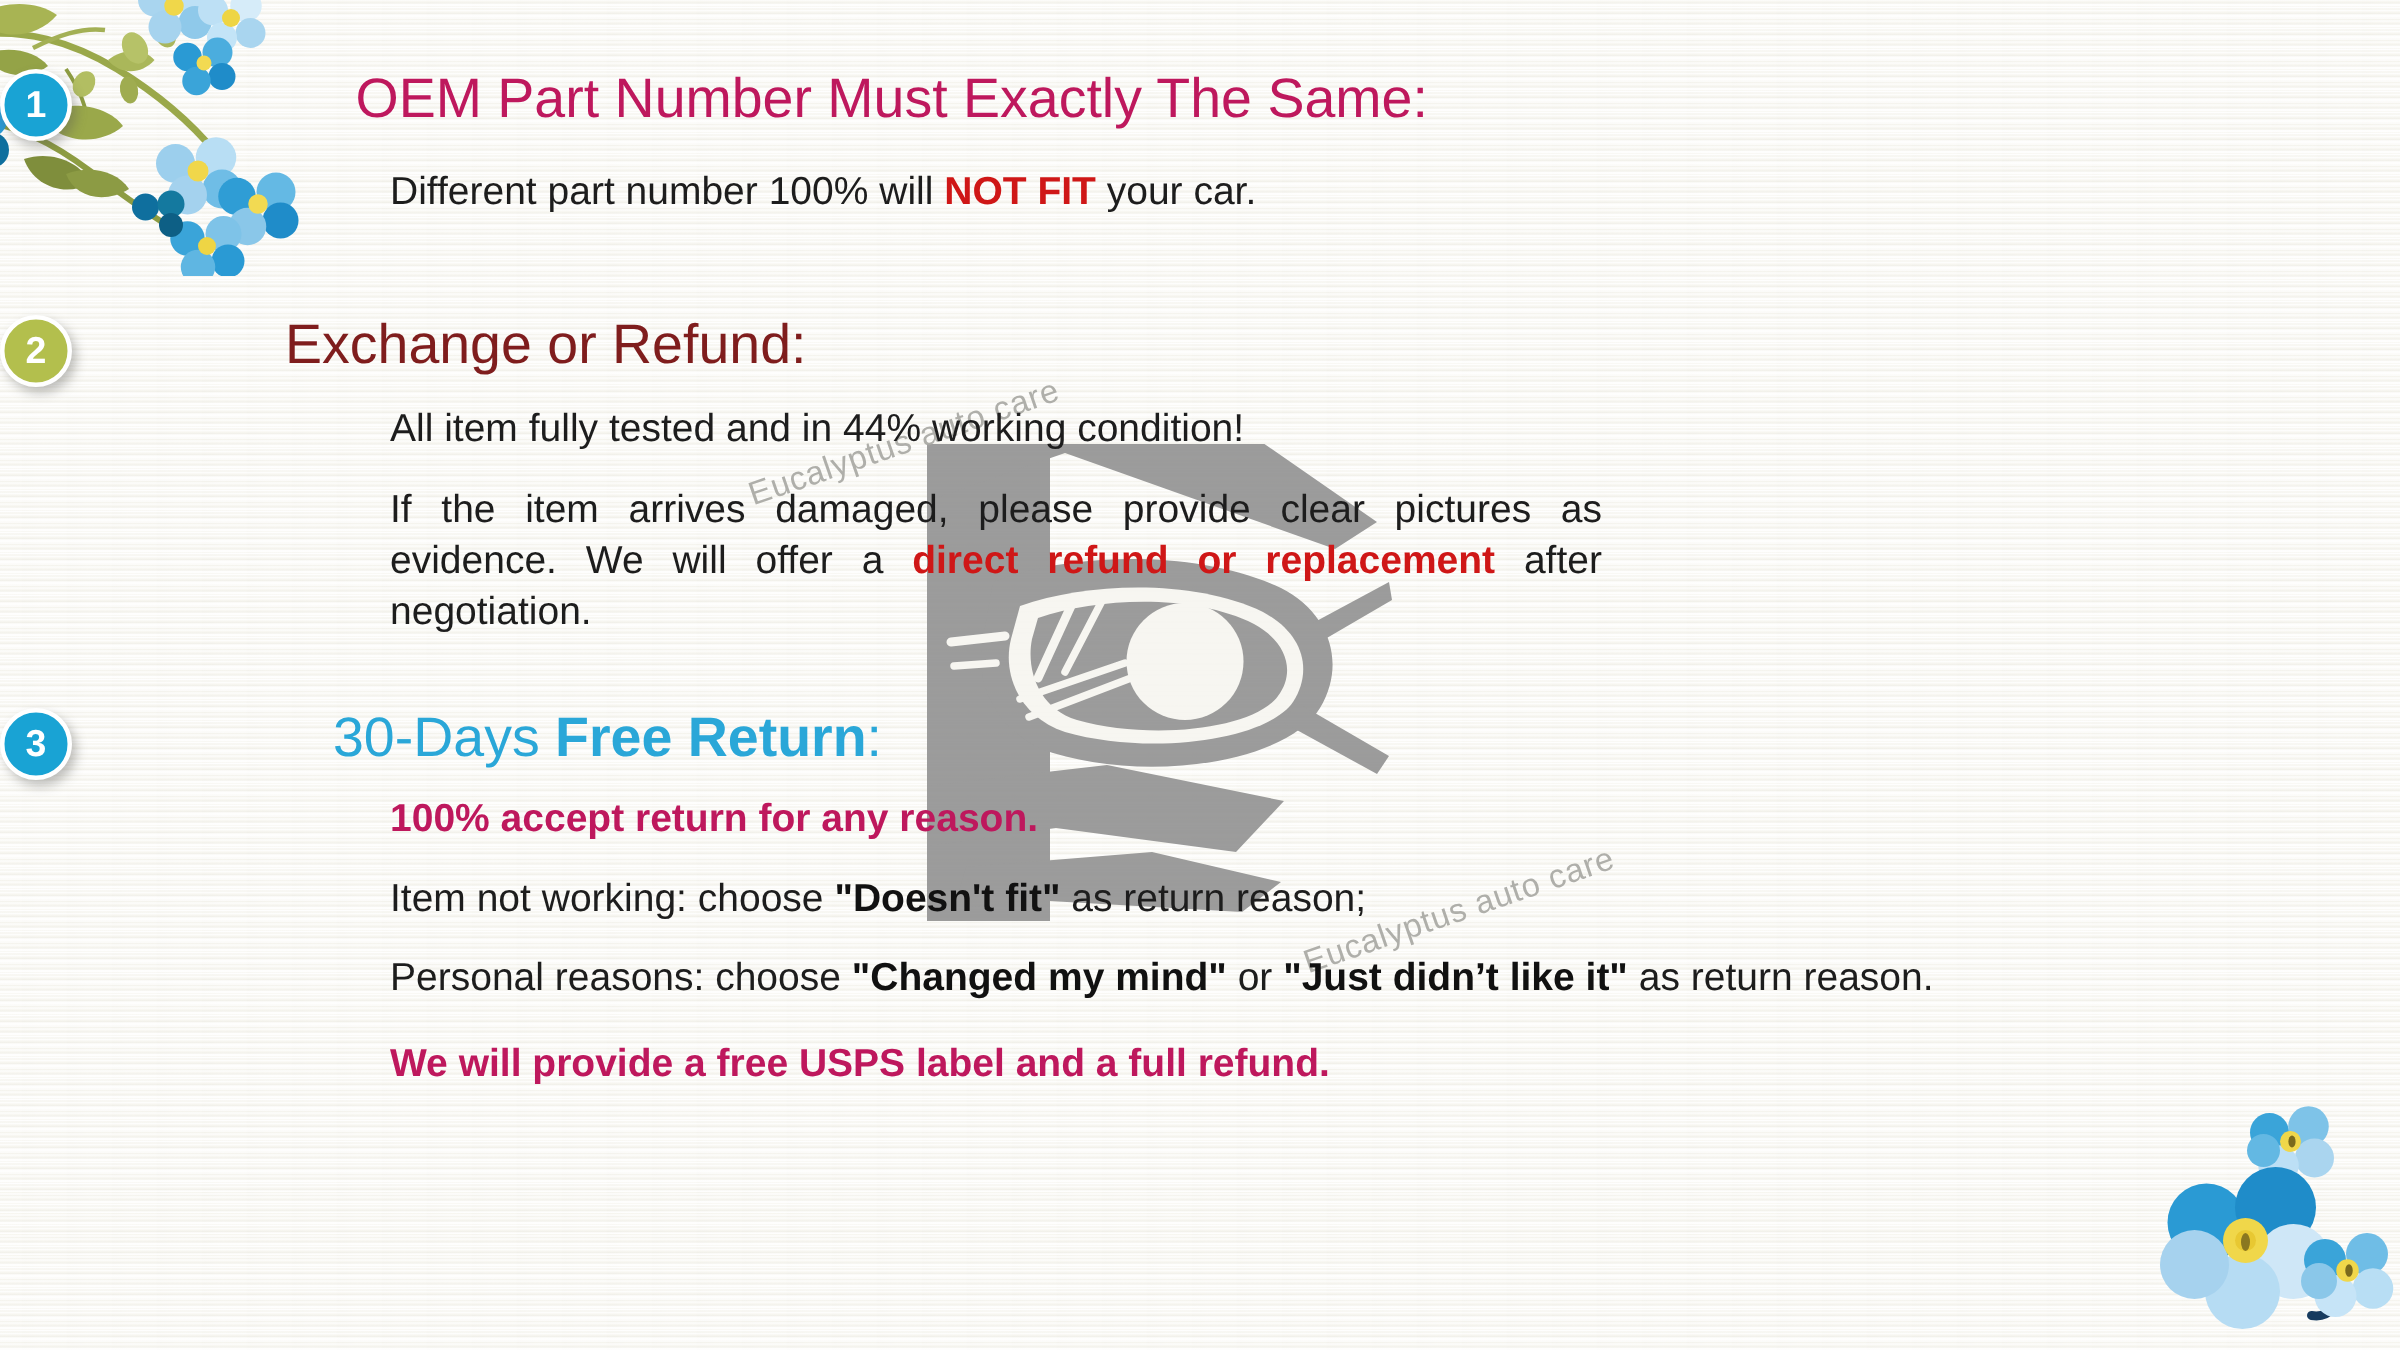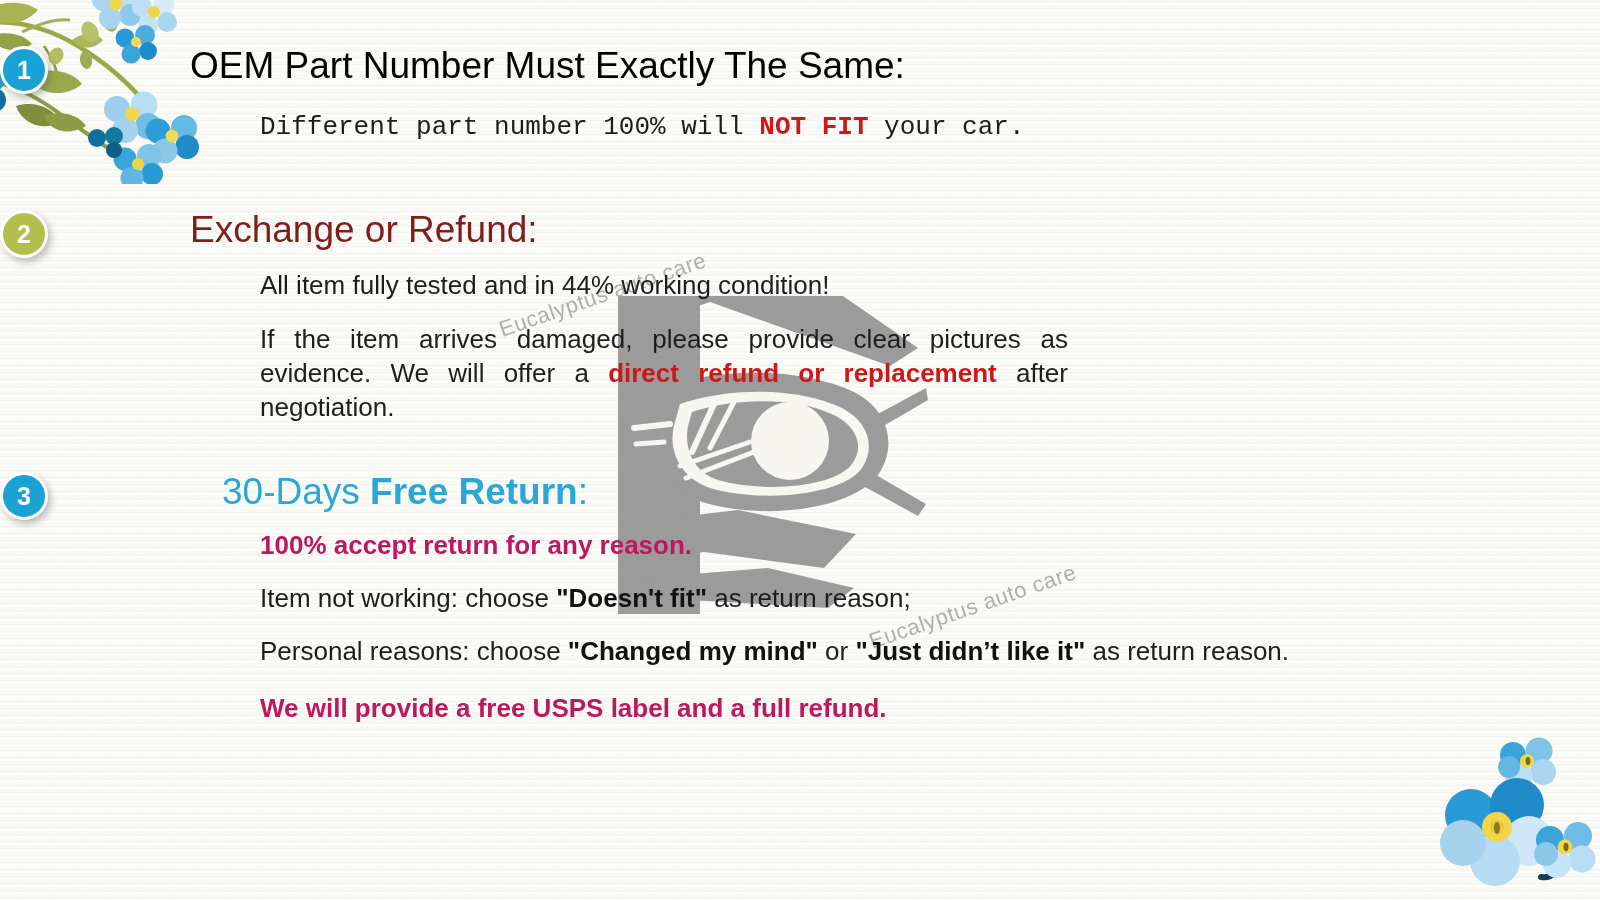--- a/index.html
+++ b/index.html
@@ -79,37 +79,37 @@
     line-height:1;
   }
   #badge-1{ background:#19a3d4; }
   #badge-2{ background:#b3bf4d; }
   #badge-3{ background:#19a3d4; }
 
   .section-title{
     font-size:37px; line-height:48px; white-space:nowrap;
     font-family:"Liberation Sans", sans-serif;
   }
-  #title-1{ color:#000000; }
+  #title-1{ color:#be185d;margin-left:47px; }
   #title-2{ color:#7f1d1d; }
   #title-3{ color:#2aa7d8;margin-left:32px; }
   .title-bold{ font-weight:bold; }
 
   .body-line{
     padding-left:260px; padding-right:216px;
     font-size:26px; line-height:34px; color:#1d1d1d;
     font-family:"Liberation Sans", sans-serif;
   }
   .justify{ text-align:justify; }
   .justify > span{ display:inline; }
   .red{ color:#cf1717; font-weight:bold; }
   .red-line{ color:#be185d; font-weight:bold; }
   .bold{ font-weight:bold; color:#111111; }
 
-  #line-1-1{ position:absolute; top:68px;font-family:Liberation Mono, monospace; }
+  #line-1-1{ position:absolute; top:68px; }
   #line-2-1{ position:absolute; top:62px; }
   #para-2-2{ position:absolute; top:116px; width:1284px; }
   #para-2-2 p{ margin:0; }
   #line-3-1{ position:absolute; top:60px; }
   #line-3-2{ position:absolute; top:113px; }
   #line-3-3{ position:absolute; top:166px; }
   #line-3-4{ position:absolute; top:223px; }
 </style>
 </head>
 <body>

